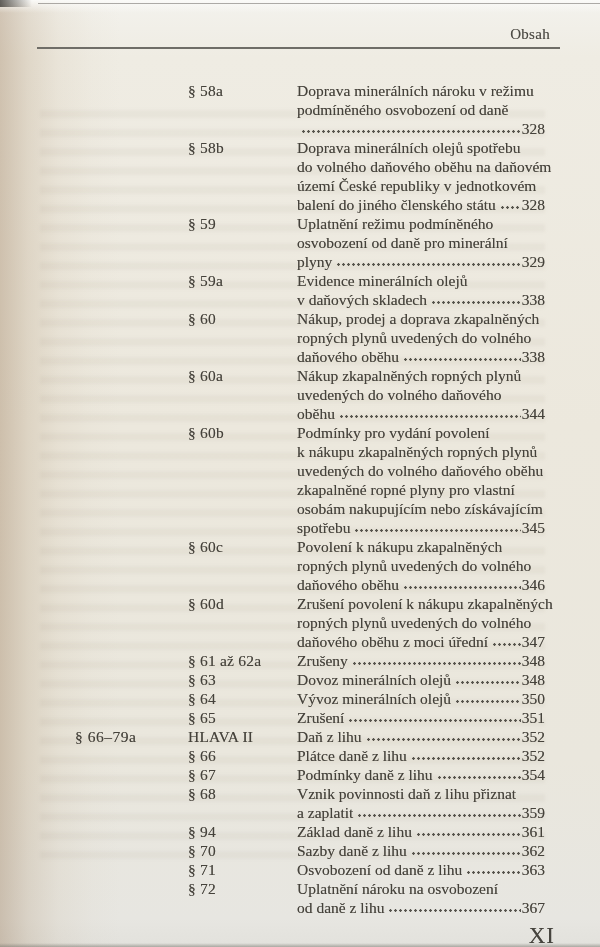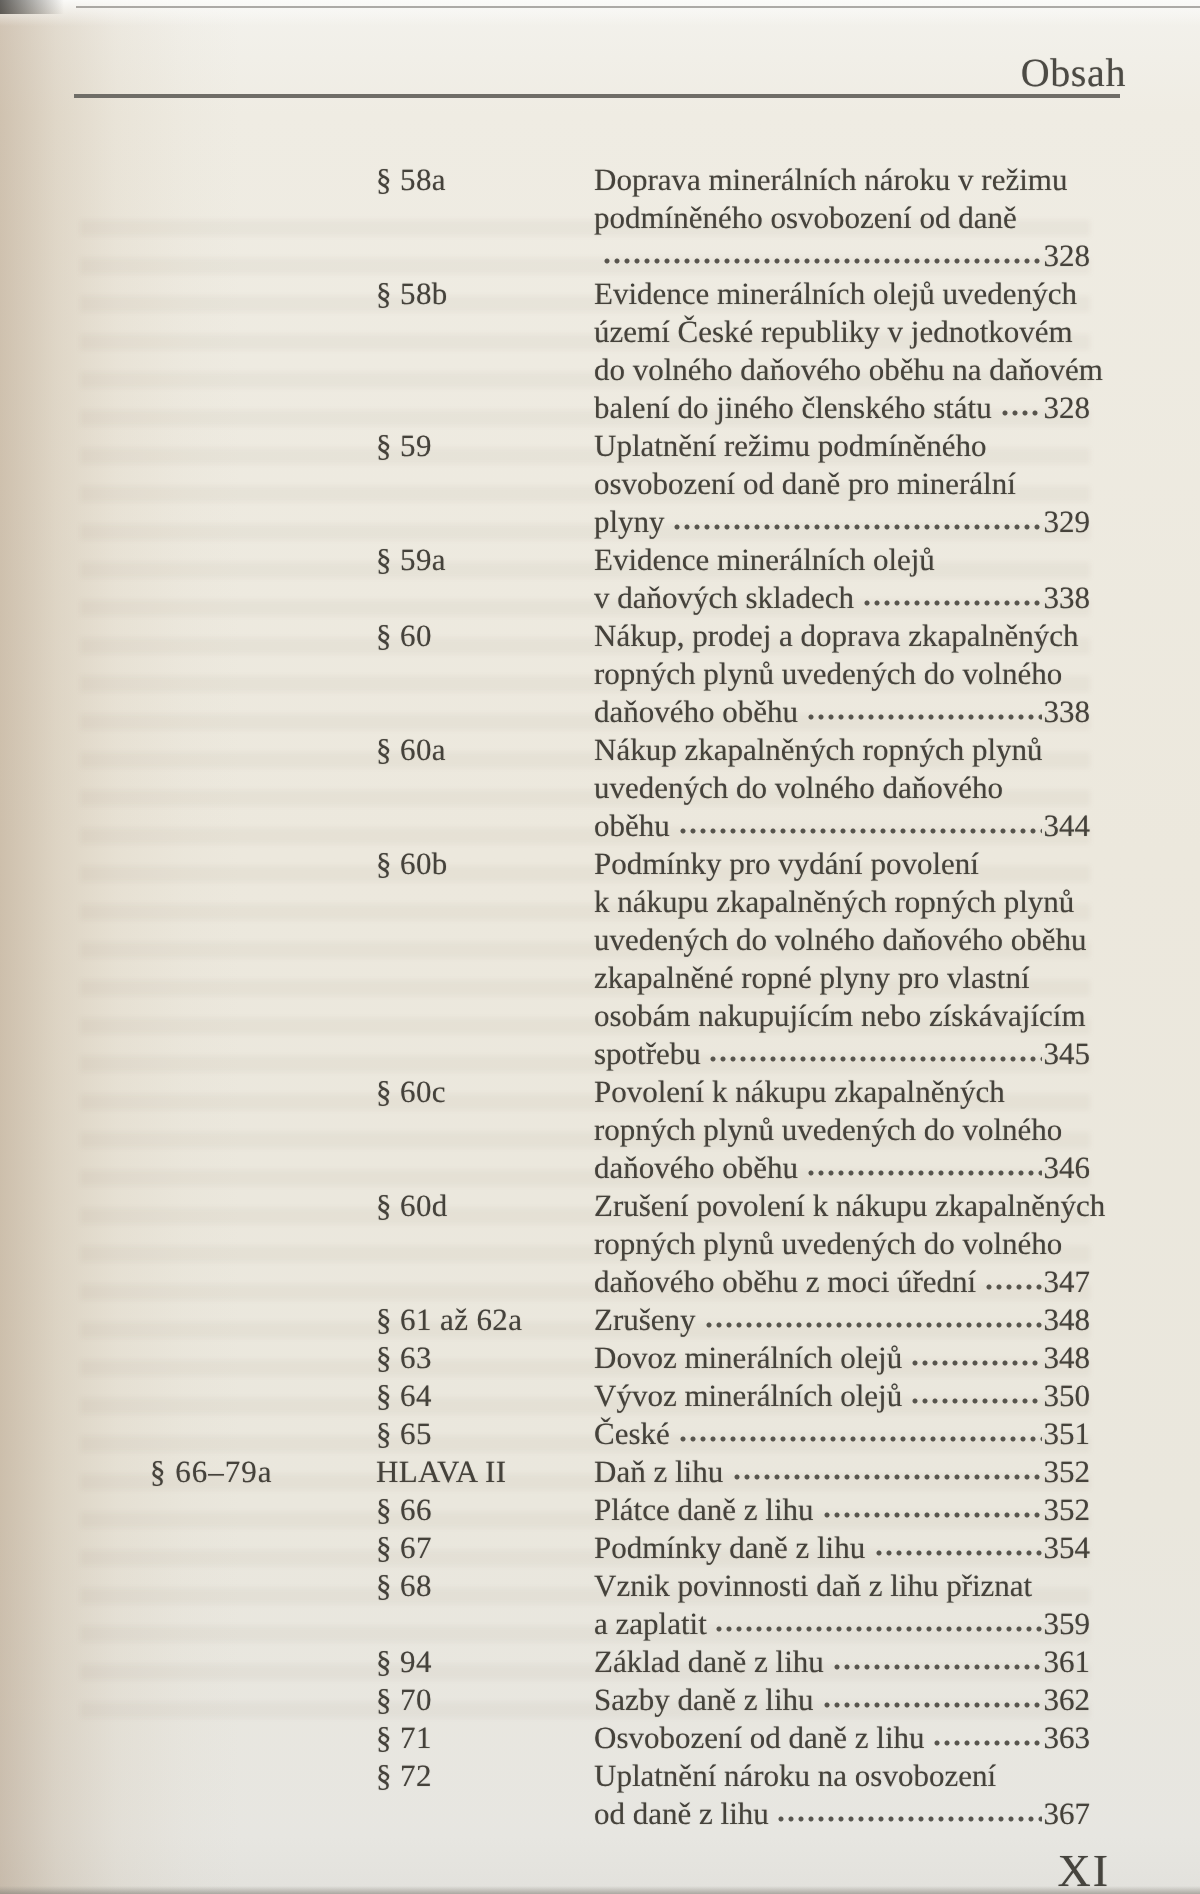--- a/index.html
+++ b/index.html
@@ -29,22 +29,22 @@
     background:rgba(66,63,57,.42);}
   .corner-smudge{position:absolute;top:0;left:0;width:32px;height:7px;
     background:linear-gradient(90deg, rgba(35,33,29,.7), rgba(35,33,29,0));}
   .bottom-edge{position:absolute;bottom:0;left:0;right:0;height:4px;
     background:linear-gradient(0deg, rgba(125,122,114,.55), rgba(125,122,114,0));}
   .ghost{position:absolute;left:40px;top:110px;width:505px;height:760px;
     background:repeating-linear-gradient(180deg, rgba(118,102,76,.05) 0 8px, rgba(0,0,0,0) 8px 19px);
     filter:blur(1.4px);pointer-events:none;}
   
   .header-title{
-    position:absolute;top:26px;right:37px;
-    font-size:20px;letter-spacing:.3px;color:#4c4a44;
+    position:absolute;top:26px;right:50px;
+    font-size:15px;letter-spacing:.3px;color:#4c4a44;
     text-shadow:0 0 .5px rgba(76,74,68,.45);
   }
   .header-rule{
     position:absolute;top:47px;left:37px;width:523px;height:2px;
     background:var(--rule);
   }
   
   .toc{
     position:absolute;top:81px;left:75px;width:470px;
     font-size:15.5px;
@@ -107,47 +107,47 @@
     <span class="c3">
       <span class="leader"></span>
       <span class="pg">328</span>
     </span>
   </div>
 
   <div class="row">
     <span class="c1"></span>
     <span class="c2">§ 58b</span>
     <span class="c3">
-      <span class="txt">Evidence minerálních olejů uvedených</span>
+      <span class="txt">Doprava minerálních olejů spotřebu</span>
+
+    </span>
+  </div>
+
+  <div class="row">
+    <span class="c1"></span>
+    <span class="c2"></span>
+    <span class="c3">
+      <span class="txt">do volného daňového oběhu na daňovém</span>
 
     </span>
   </div>
 
   <div class="row">
     <span class="c1"></span>
     <span class="c2"></span>
     <span class="c3">
       <span class="txt">území České republiky v jednotkovém</span>
 
     </span>
   </div>
 
   <div class="row">
     <span class="c1"></span>
     <span class="c2"></span>
     <span class="c3">
-      <span class="txt">do volného daňového oběhu na daňovém</span>
-
-    </span>
-  </div>
-
-  <div class="row">
-    <span class="c1"></span>
-    <span class="c2"></span>
-    <span class="c3">
       <span class="txt">balení do jiného členského státu</span>
       <span class="leader"></span>
       <span class="pg">328</span>
     </span>
   </div>
 
   <div class="row">
     <span class="c1"></span>
     <span class="c2">§ 59</span>
     <span class="c3">
@@ -388,21 +388,21 @@
       <span class="txt">Vývoz minerálních olejů</span>
       <span class="leader"></span>
       <span class="pg">350</span>
     </span>
   </div>
 
   <div class="row">
     <span class="c1"></span>
     <span class="c2">§ 65</span>
     <span class="c3">
-      <span class="txt">České</span>
+      <span class="txt">Zrušení</span>
       <span class="leader"></span>
       <span class="pg">351</span>
     </span>
   </div>
 
   <div class="row">
     <span class="c1">§ 66–79a</span>
     <span class="c2">HLAVA II</span>
     <span class="c3">
       <span class="txt">Daň z lihu</span>

